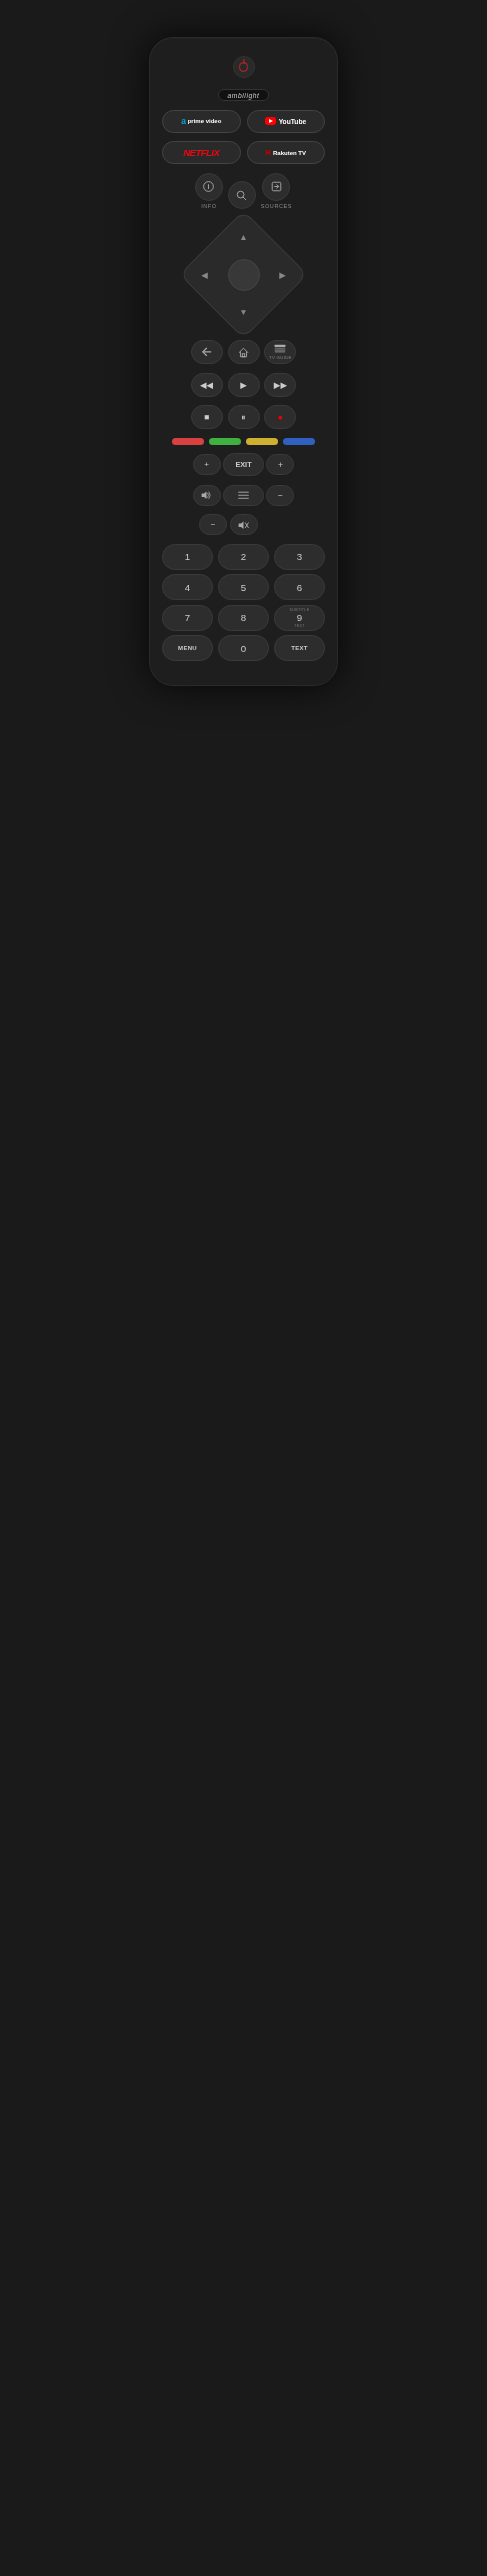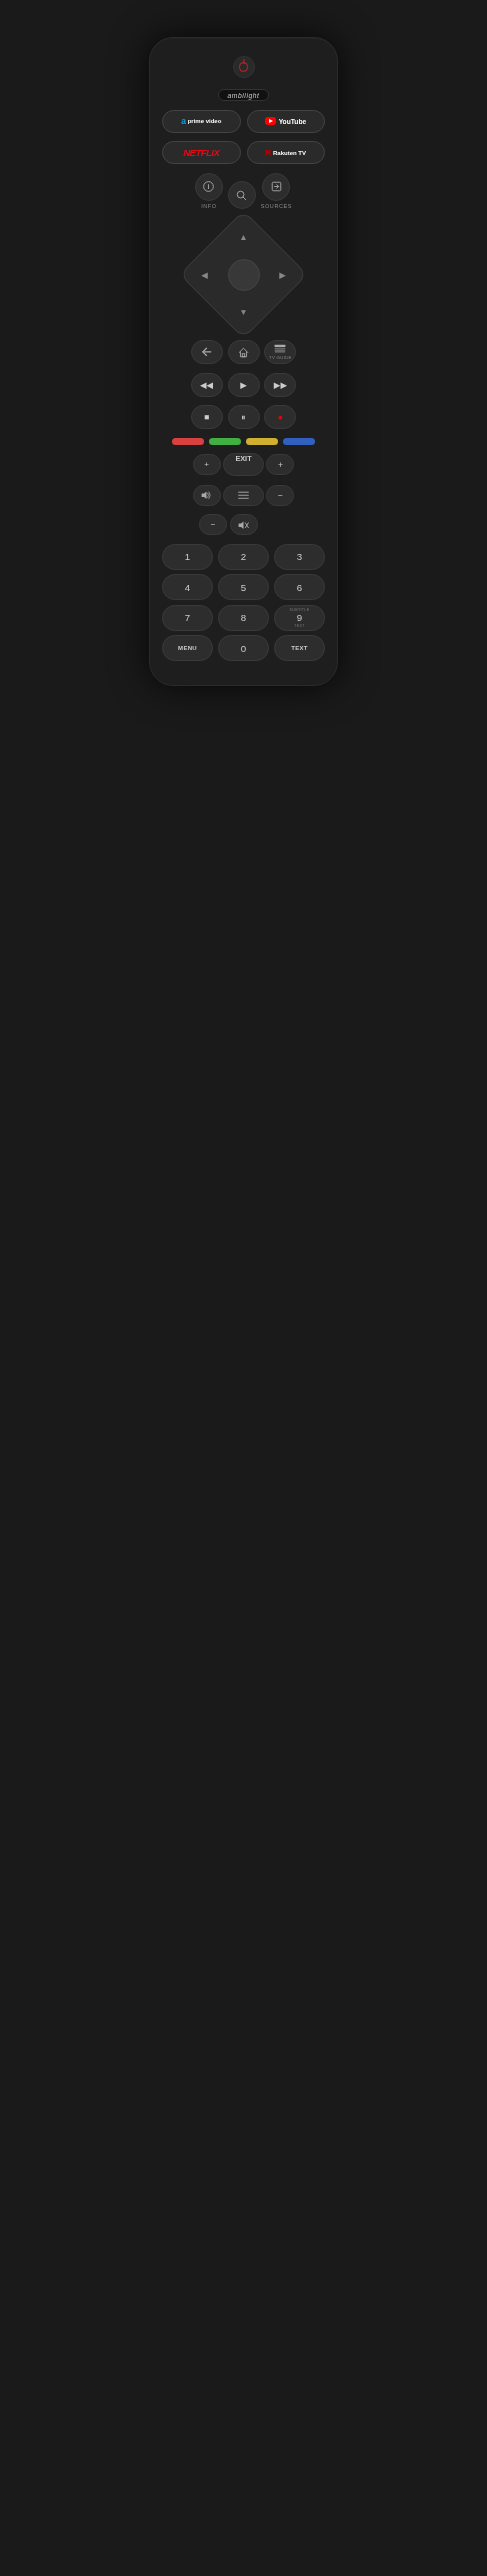--- a/index.html
+++ b/index.html
@@ -346,20 +346,21 @@
       font-size: 8px;
     }
     .vol-btn.small { font-size: 6px; }
     .exit-btn {
       width: 41px;
       height: 23px;
       border-radius: 12px;
       background: #2d2d2d;
       border: 0.6px solid #3a3a3a;
       display: flex;
+      align-items: center;
       justify-content: center;
       cursor: pointer;
       color: #ccc;
       font-size: 7.3px;
       font-weight: bold;
     }
     .ch-group {
       display: flex;
       flex-direction: column;
       align-items: center;

